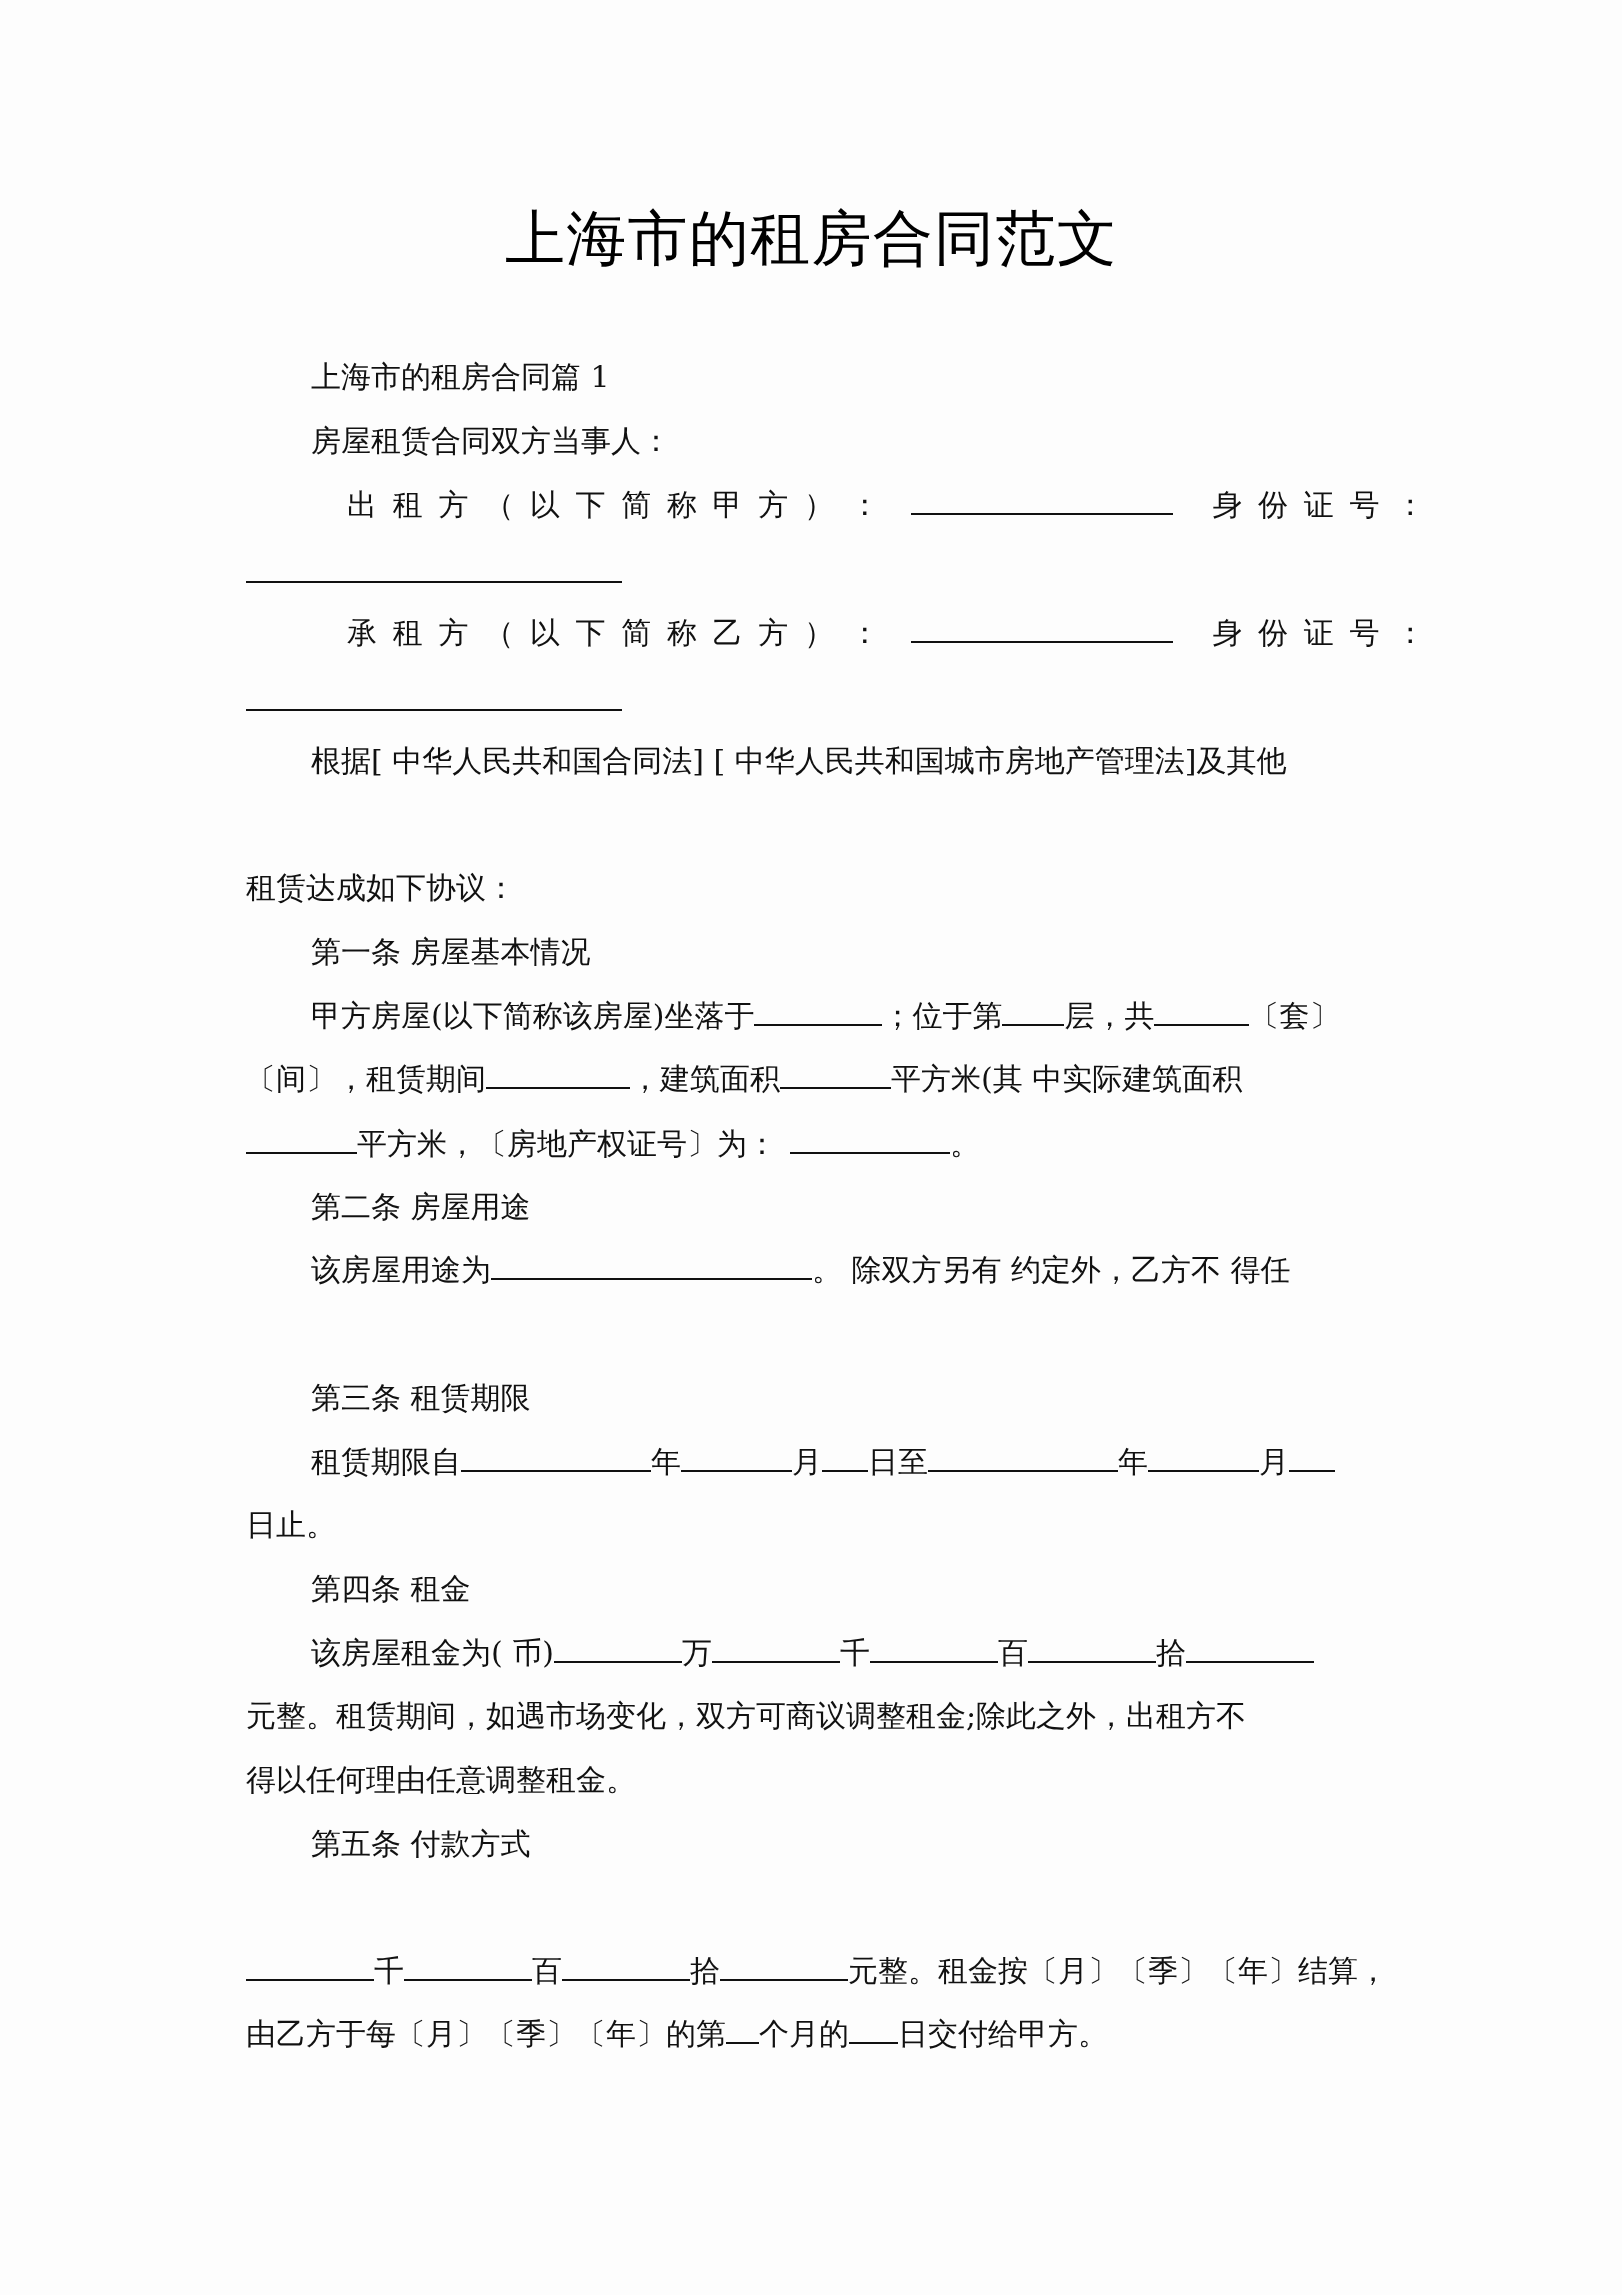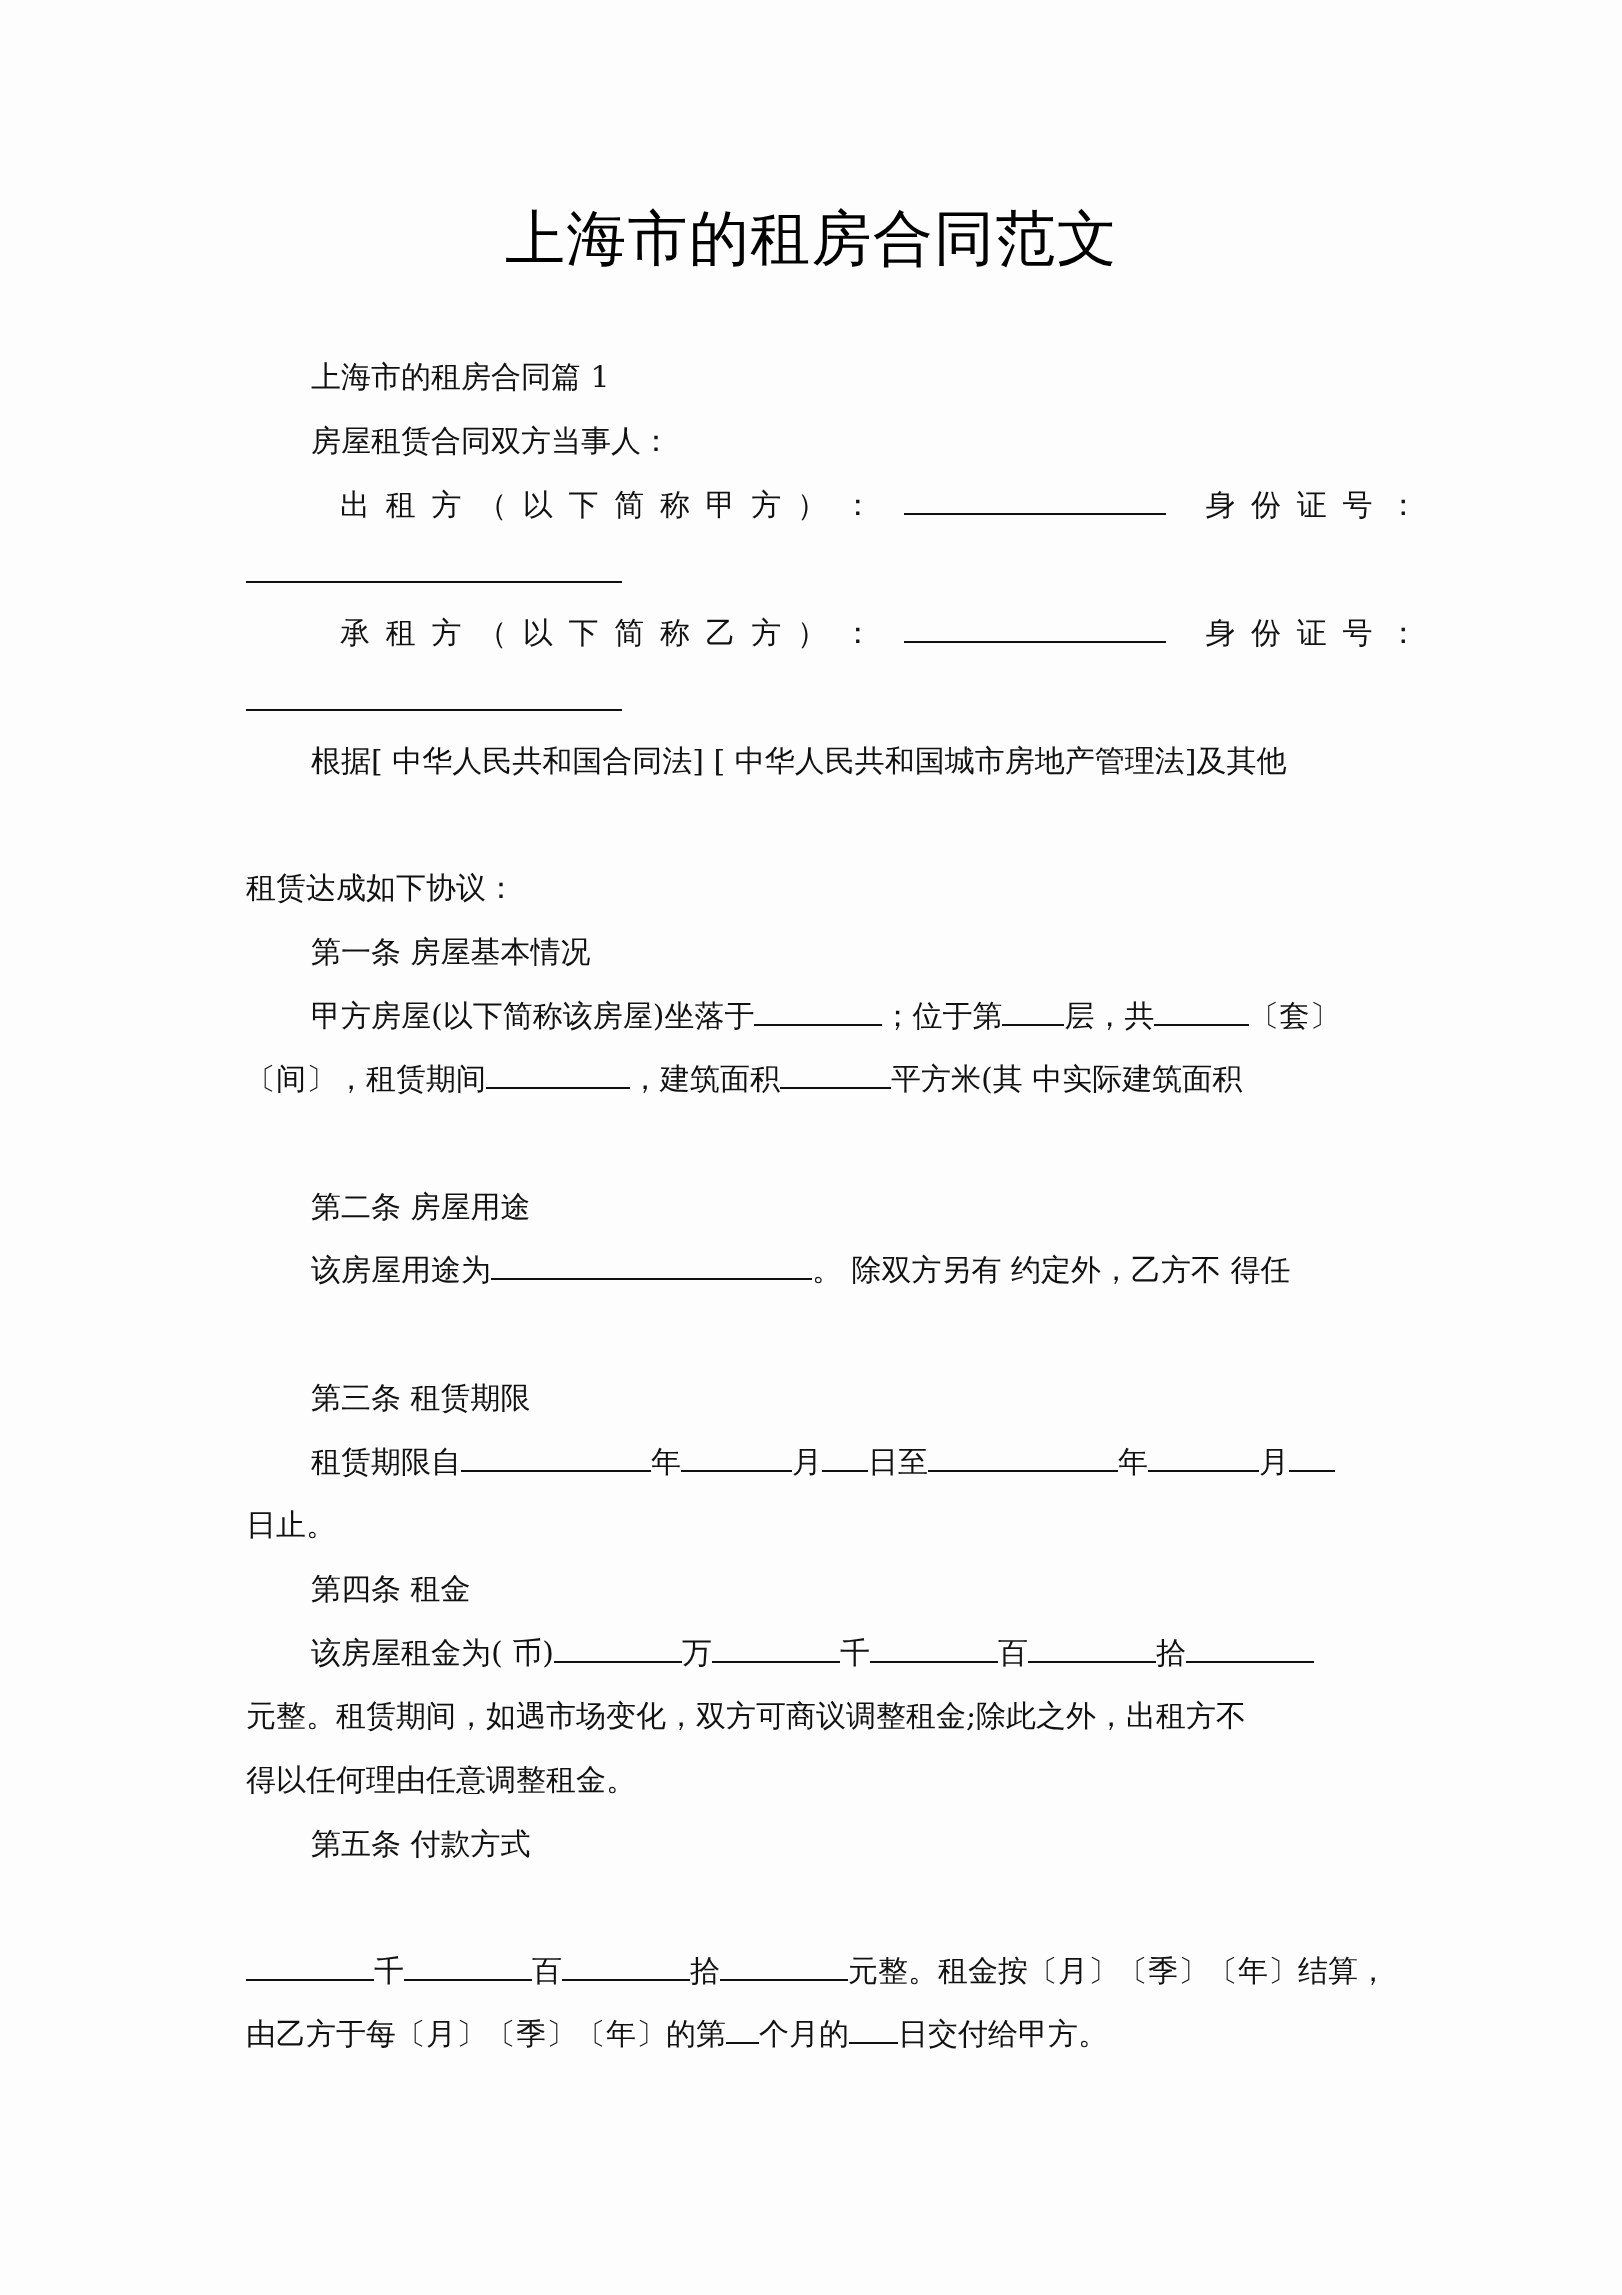--- a/index.html
+++ b/index.html
@@ -37,21 +37,21 @@
   .line {
     position: absolute;
     left: 246px;
     width: 1132px;
     font-size: 30px;
     line-height: 39px;
     white-space: nowrap;
     color: #111;
   }
   .indent { left: 311px; }
-  .spread { letter-spacing: 15.7px; }
+  .spread { letter-spacing: 15.7px; margin-left: 7px; }
   .blank {
     display: inline-block;
     border-bottom: 2px solid #111;
     height: 26px;
     vertical-align: baseline;
   }
   .hr-blank {
     position: absolute;
     left: 246px;
     width: 376px;
@@ -85,20 +85,23 @@
   <div class="line indent" style="top:741px">根据[ 中华人民共和国合同法] [ 中华人民共和国城市房地产管理法]及其他</div>
   <div class="line" style="top:868px">租赁达成如下协议：</div>
 
   <div class="line indent" style="top:932px">第一条  房屋基本情况</div>
   <div class="line indent" style="top:996px">
     <span>甲方房屋(以下简称该房屋)坐落于</span><span class="blank" style="width:128px"></span><span>；位于第</span><span class="blank" style="width:62px"></span><span>层，共</span><span class="blank" style="width:95px"></span><span>〔套〕</span>
   </div>
   <div class="line" style="top:1059px">
     <span>〔间〕，租赁期间</span><span class="blank" style="width:144px"></span><span>，建筑面积</span><span class="blank" style="width:111px"></span><span>平方米(其  中实际建筑面积</span>
   </div>
+  <div class="line" style="top:1124px">
+    <span class="blank" style="width:111px"></span><span>平方米，〔房地产权证号〕为：</span><span class="blank" style="width:160px; margin-left:13px;"></span><span>。</span>
+  </div>
 
   <div class="line indent" style="top:1187px">第二条  房屋用途</div>
   <div class="line indent" style="top:1250px">
     <span>该房屋用途为</span><span class="blank" style="width:321px"></span><span>。  除双方另有  约定外，乙方不  得任</span>
   </div>
 
   <div class="line indent" style="top:1378px">第三条  租赁期限</div>
   <div class="line indent" style="top:1442px">
     <span>租赁期限自</span><span class="blank" style="width:190px"></span><span>年</span><span class="blank" style="width:111px"></span><span>月</span><span class="blank" style="width:46px"></span><span>日至</span><span class="blank" style="width:190px"></span><span>年</span><span class="blank" style="width:111px"></span><span>月</span><span class="blank" style="width:46px"></span>
   </div>

